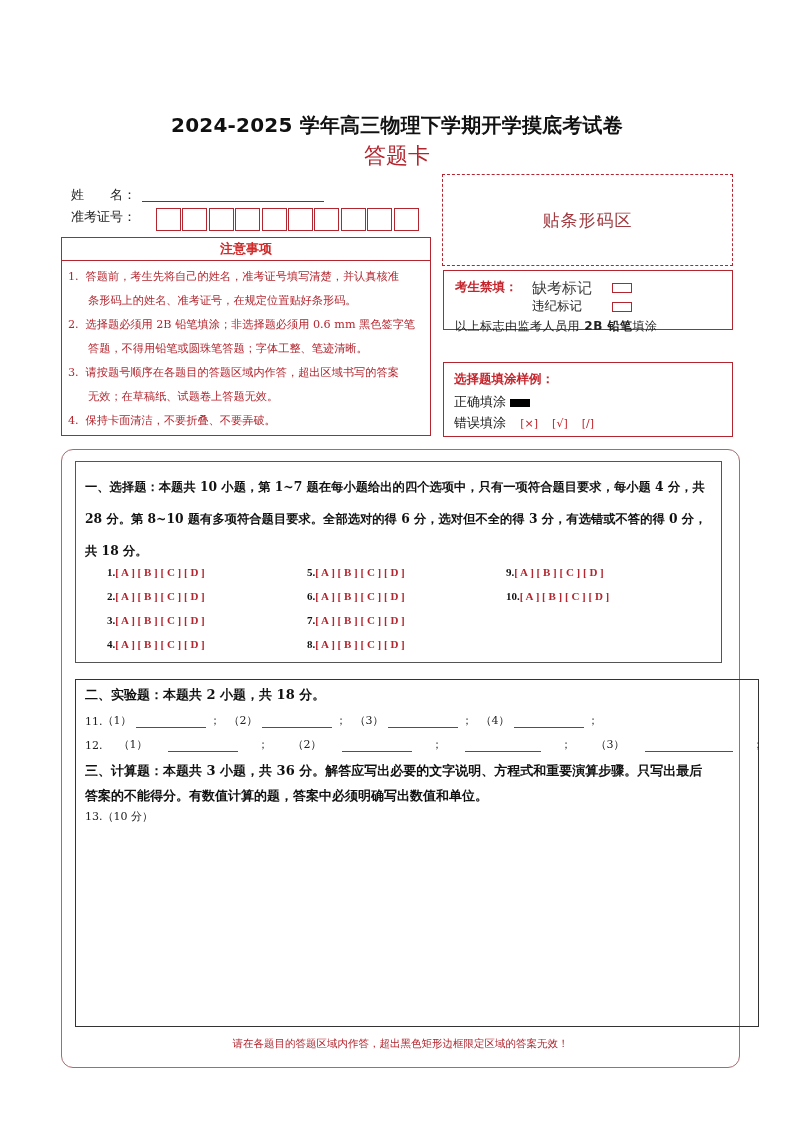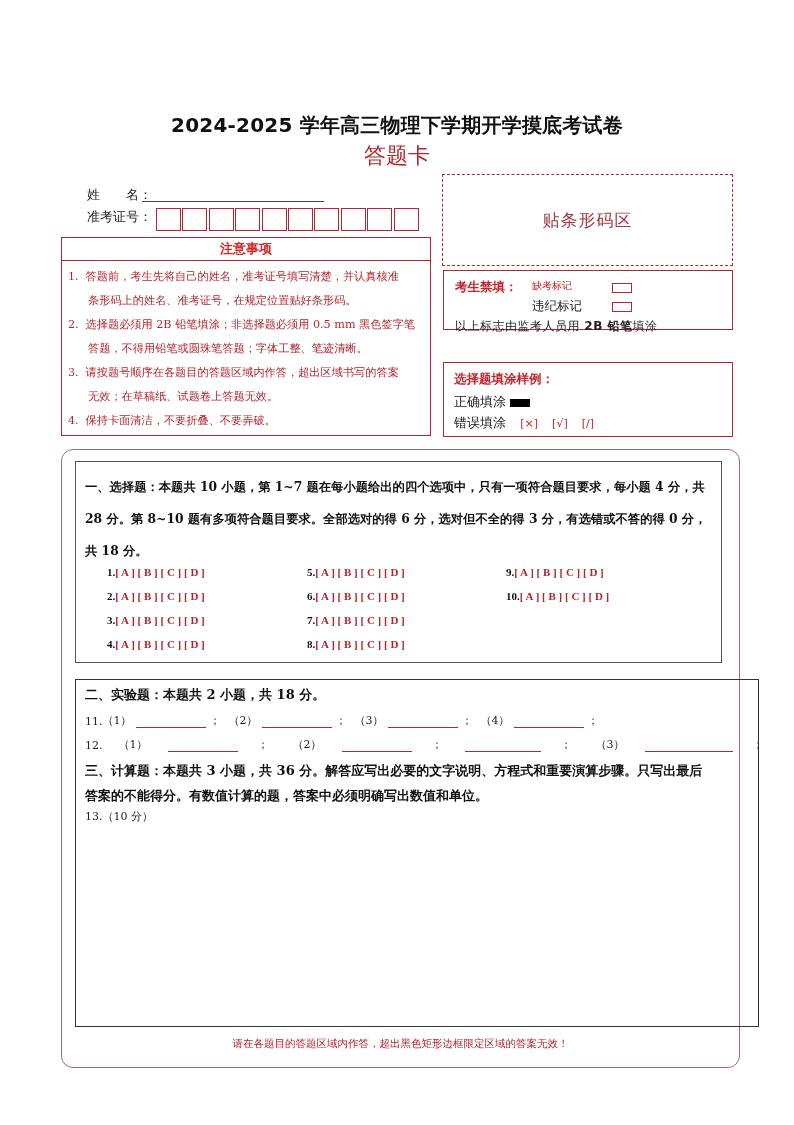--- a/index.html
+++ b/index.html
@@ -11,21 +11,21 @@
   .abs { position: absolute; }
   .title {
     left: 0; width: 794px; top: 112px; text-align: center;
     font-family: "DejaVu Sans", "Liberation Sans", sans-serif;
     font-size: 20px; font-weight: bold; color: #111; letter-spacing: 0.2px;
   }
   .subtitle {
     left: 0; width: 794px; top: 141px; text-align: center;
     font-size: 22px; color: #b3262f;
   }
-  .label { font-size: 13px; color: #222; margin-left: 16px; }
+  .label { font-size: 13px; color: #222; }
   .name-line { left: 142px; top: 201px; width: 182px; border-bottom: 1px solid #444; height: 0; }
   .id-boxes { left: 156px; top: 208px; height: 24px; display: flex; }
   .id-box { width: 25px; height: 23px; border: 1px solid #b3262f; margin-right: 1.4px; box-sizing: border-box; }
   .notice-head {
     left: 61px; top: 237px; width: 370px; height: 24px;
     border: 1px solid #b3262f; box-sizing: border-box;
     text-align: center; font-size: 13px; font-weight: bold; color: #d12a2a; line-height: 22px;
     font-family: "DejaVu Sans", "Liberation Sans", sans-serif;
   }
   .notice-body {
@@ -41,21 +41,21 @@
     border: 1.5px dashed #b3262f; box-sizing: border-box;
     display: flex; align-items: center; justify-content: center;
     font-size: 17px; color: #a03a40; letter-spacing: 1px;
   }
   .forbid {
     left: 443px; top: 270px; width: 290px; height: 60px;
     border: 1.5px solid #b3262f; box-sizing: border-box;
   }
   .forbid .lbl { position: absolute; left: 11px; top: 8px; font-size: 12.5px; font-weight: bold; color: #c4242c;
     font-family: "DejaVu Sans", "Liberation Sans", sans-serif; }
-  .forbid .row1 { position: absolute; left: 88px; top: 8px; font-size: 10px; color: #b91c1c; }
+  .forbid .row1 { position: absolute; left: 88px; top: 8px; font-size: 15px; color: #404040; }
   .forbid .row2 { position: absolute; left: 88px; top: 27px; font-size: 12.5px; color: #222; }
   .mark-box { position: absolute; width: 18px; height: 8px; border: 1px solid #b3262f; }
   .forbid .note { position: absolute; left: 11px; top: 47px; font-size: 12px; color: #222; letter-spacing: 0.5px; }
   .forbid .note b { font-family: "DejaVu Sans", "Liberation Sans", sans-serif; }
   .sample {
     left: 443px; top: 362px; width: 290px; height: 75px;
     border: 1.5px solid #b3262f; box-sizing: border-box;
   }
   .sample .lbl { position: absolute; left: 10px; top: 8px; font-size: 12.5px; font-weight: bold; color: #c4242c;
     font-family: "DejaVu Sans", "Liberation Sans", sans-serif; }
@@ -115,21 +115,21 @@
 
 <div class="abs notice-head">注意事项</div>
 <div class="abs notice-body">
   <div class="notice-item">
     <span class="num">1.</span>
     <span>答题前，考生先将自己的姓名，准考证号填写清楚，并认真核准</span>
     <div class="cont">条形码上的姓名、准考证号，在规定位置贴好条形码。</div>
   </div>
   <div class="notice-item">
     <span class="num">2.</span>
-    <span>选择题必须用 2B 铅笔填涂；非选择题必须用 0.5 mm 黑色签字笔</span>
+    <span>选择题必须用 2B 铅笔填涂；非选择题必须用 0.6 mm 黑色签字笔</span>
     <div class="cont">答题，不得用铅笔或圆珠笔答题；字体工整、笔迹清晰。</div>
   </div>
   <div class="notice-item">
     <span class="num">3.</span>
     <span>请按题号顺序在各题目的答题区域内作答，超出区域书写的答案</span>
     <div class="cont">无效；在草稿纸、试题卷上答题无效。</div>
   </div>
   <div class="notice-item">
     <span class="num">4.</span>
     <span>保持卡面清洁，不要折叠、不要弄破。</span>

